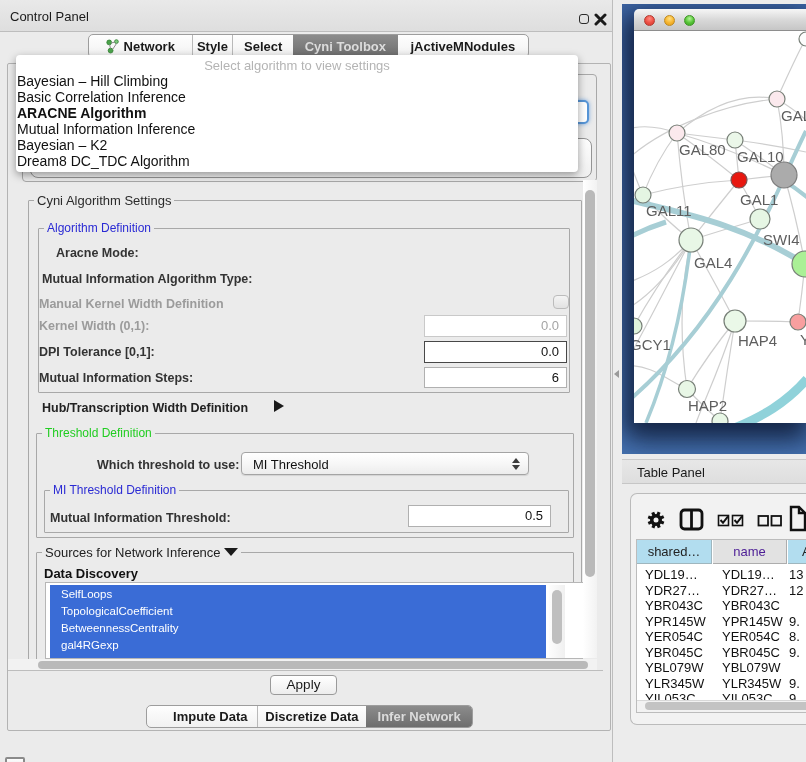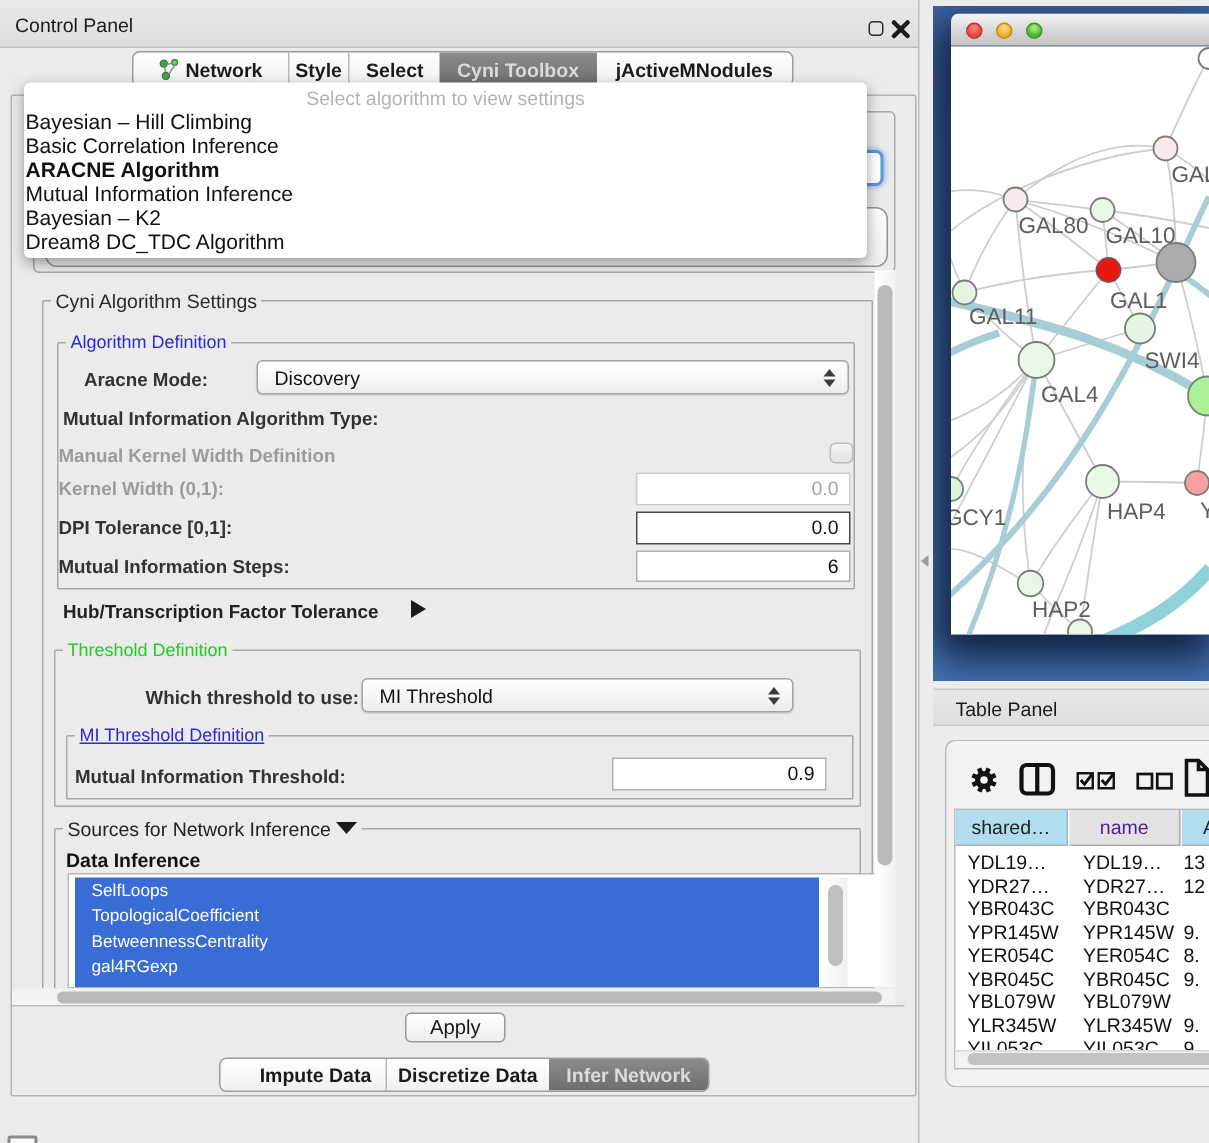--- a/index.html
+++ b/index.html
@@ -58,56 +58,52 @@
   <div class="abs" style="left:8px;top:180px;width:575px;height:479px;overflow:hidden;">
 
     <div class="fieldset" style="left:20px;top:20px;width:554px;height:470px;">
       <span class="ftitle" style="color:#2b2b2b;font-size:13px;">Cyni Algorithm Settings</span>
     </div>
 
     <div class="fieldset" style="left:30px;top:48px;width:532px;height:165px;">
       <span class="ftitle" style="color:#2a2ad4;">Algorithm Definition</span>
     </div>
     <div class="lbl" style="left:48px;top:66px;font-size:12.5px;">Aracne Mode:</div>
-    <div class="combo" style="left:163px;top:60px;width:395px;height:23px;">
-        <span class="t">Discovery</span>
-        <span class="car"></span>
-      </div>
     <div class="lbl" style="left:34px;top:92px;font-size:12.5px;">Mutual Information Algorithm Type:</div>
     <div class="lbl" style="left:31px;top:117px;color:#9b9b9b;">Manual Kernel Width Definition</div>
     <div class="abs" style="left:545px;top:115px;width:16px;height:14px;border:1px solid #bcbcbc;border-radius:4px;background:linear-gradient(#f4f4f4,#e2e2e2);"></div>
     <div class="lbl" style="left:31px;top:139px;color:#9b9b9b;">Kernel Width (0,1):</div>
     <div class="field" style="left:416px;top:135px;width:143px;height:22px;border-color:#c9c9c9;color:#a4a4a4;line-height:20px;">0.0</div>
     <div class="lbl" style="left:31px;top:165px;">DPI Tolerance [0,1]:</div>
     <div class="field" style="left:416px;top:161px;width:143px;height:22px;border:1.5px solid #484848;line-height:19px;">0.0</div>
     <div class="lbl" style="left:31px;top:191px;">Mutual Information Steps:</div>
     <div class="field" style="left:416px;top:187px;width:143px;height:21px;line-height:19px;">6</div>
 
-    <div class="lbl" style="left:34px;top:221px;color:#222;">Hub/Transcription Factor Tolerance</div>
+    <div class="lbl" style="left:34px;top:221px;color:#222;">Hub/Transcription Width Definition</div>
     <div class="abs" style="left:266px;top:220px;width:0;height:0;border-top:6.5px solid transparent;border-bottom:6.5px solid transparent;border-left:10px solid #1a1a1a;"></div>
 
     <div class="fieldset" style="left:28px;top:253px;width:538px;height:105px;">
       <span class="ftitle" style="color:#21cd21;">Threshold Definition</span>
     </div>
     <div class="lbl" style="left:89px;top:278px;">Which threshold to use:</div>
     <div class="combo" style="left:233px;top:272px;width:288px;height:23px;">
         <span class="t">MI Threshold</span>
         <span class="car"></span>
       </div>
 
     <div class="fieldset" style="left:36px;top:310px;width:525px;height:43px;">
-      <span class="ftitle" style="color:#2a2ad4;text-decoration:underline;">MI Threshold Definition</span>
+      <span class="ftitle" style="color:#2a2ad4;">MI Threshold Definition</span>
     </div>
     <div class="lbl" style="left:42px;top:331px;">Mutual Information Threshold:</div>
-    <div class="field" style="left:400px;top:325px;width:143px;height:22px;line-height:20px;">0.9</div>
+    <div class="field" style="left:400px;top:325px;width:143px;height:22px;line-height:20px;">0.5</div>
 
     <div class="fieldset" style="left:28px;top:372px;width:538px;height:110px;">
       <span class="ftitle" style="color:#222;font-size:13px;">Sources for Network Inference <span style="display:inline-block;width:0;height:0;border-left:7px solid transparent;border-right:7px solid transparent;border-top:8px solid #1a1a1a;vertical-align:1px;"></span></span>
     </div>
-    <div class="lbl" style="left:36px;top:386px;font-size:13px;color:#111;">Data Inference</div>
+    <div class="lbl" style="left:36px;top:386px;font-size:13px;color:#111;">Data Discovery</div>
 
     <div class="abs" style="left:37px;top:402px;width:634px;height:77px;background:#fff;border:1px solid #b6b6b6;overflow:hidden;">
       <div class="abs" style="left:4px;top:2px;width:496px;height:78px;background:#3a6cd6;"></div>
       <div class="abs" style="left:15px;top:3px;font-size:11.5px;color:#fff;line-height:16.9px;">SelfLoops<br>TopologicalCoefficient<br>BetweennessCentrality<br>gal4RGexp</div>
       <div class="abs" style="left:503px;top:2px;width:16px;height:75px;background:linear-gradient(90deg,#fdfdfd,#f0f0f0);"></div>
       <div class="abs" style="left:506px;top:7px;width:10px;height:54px;background:#bfbfbf;border-radius:5px;"></div>
     </div>
   </div>
 
   <div class="abs" style="left:583px;top:180px;width:14px;height:478px;background:linear-gradient(90deg,#ffffff,#f2f2f2);"></div>

